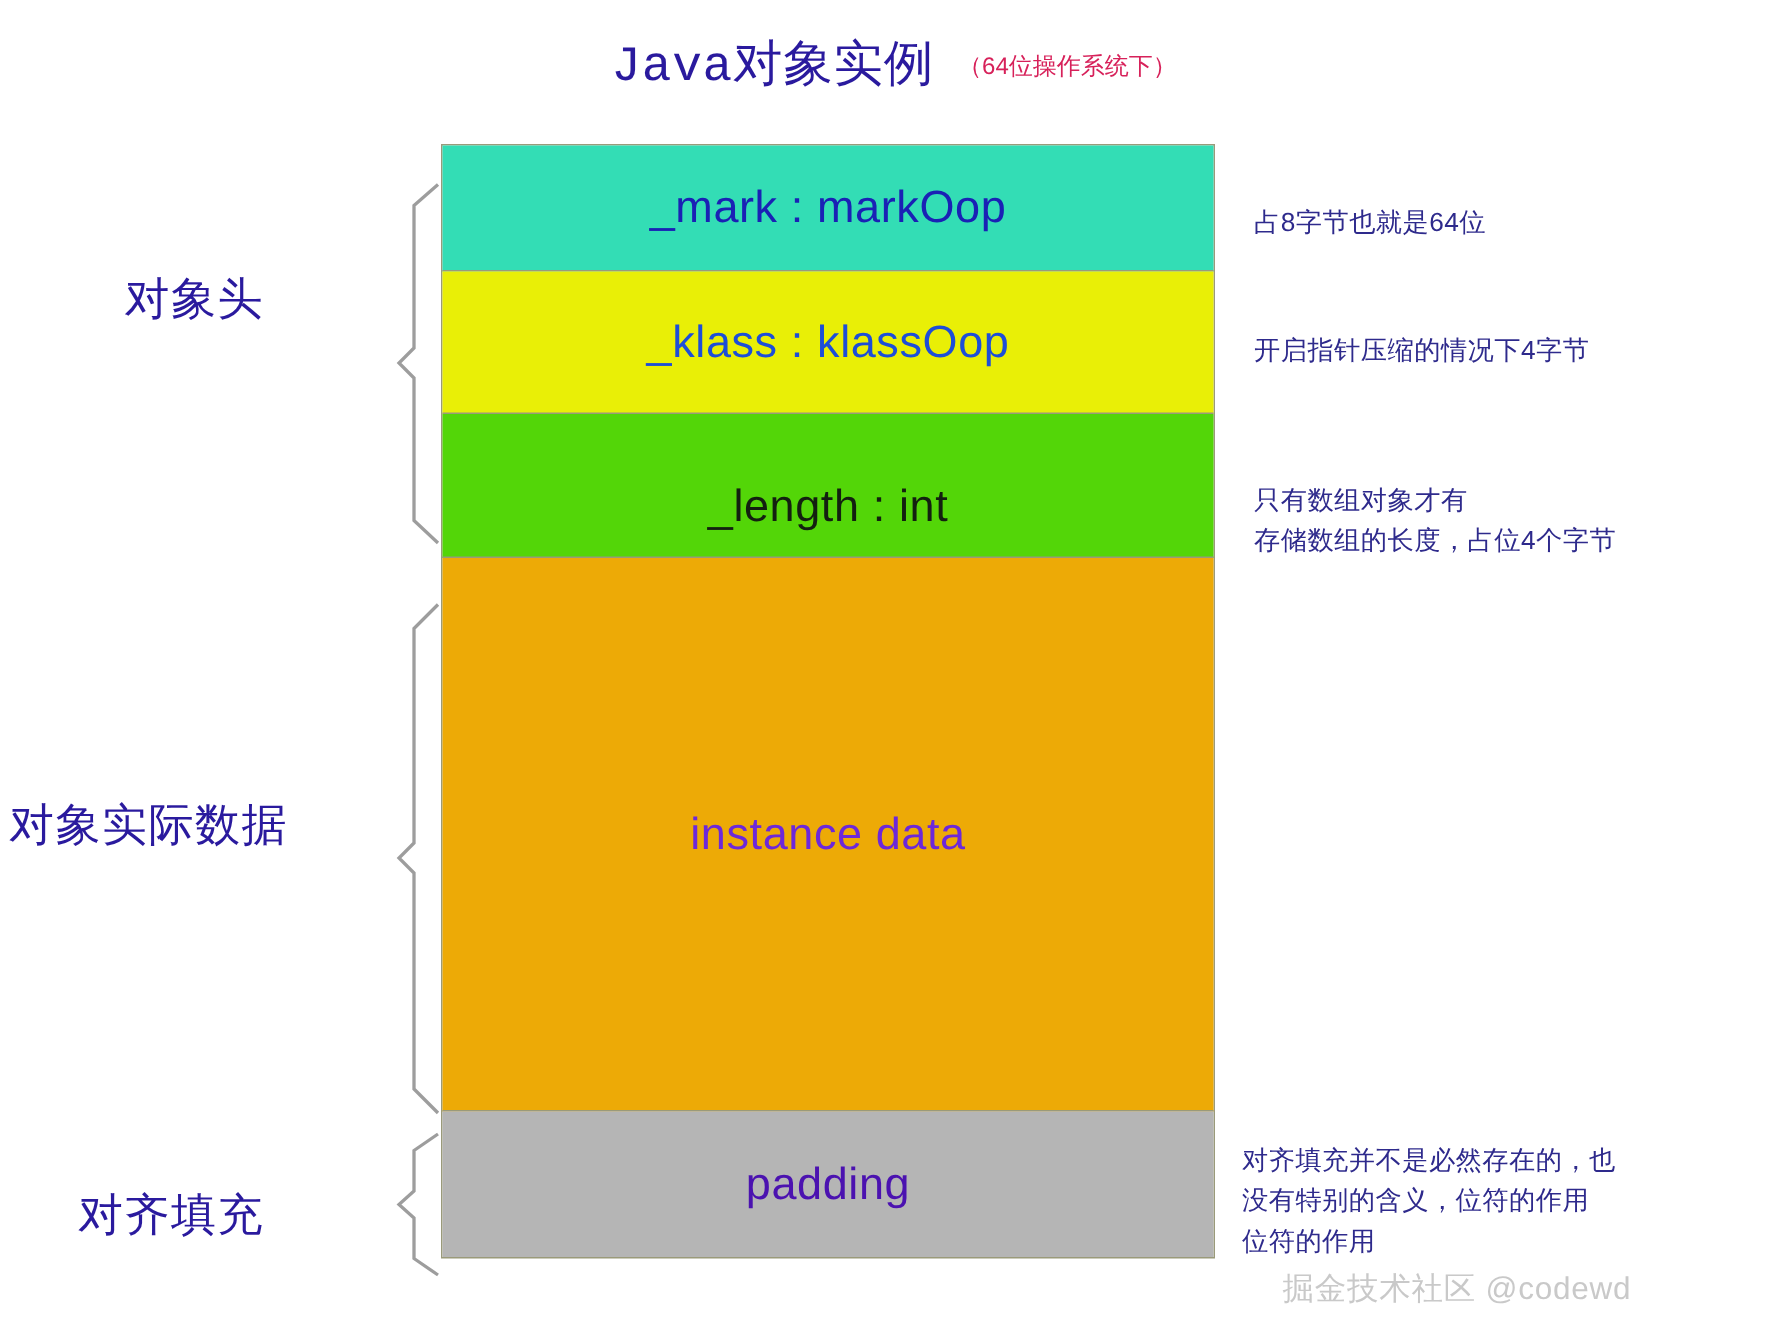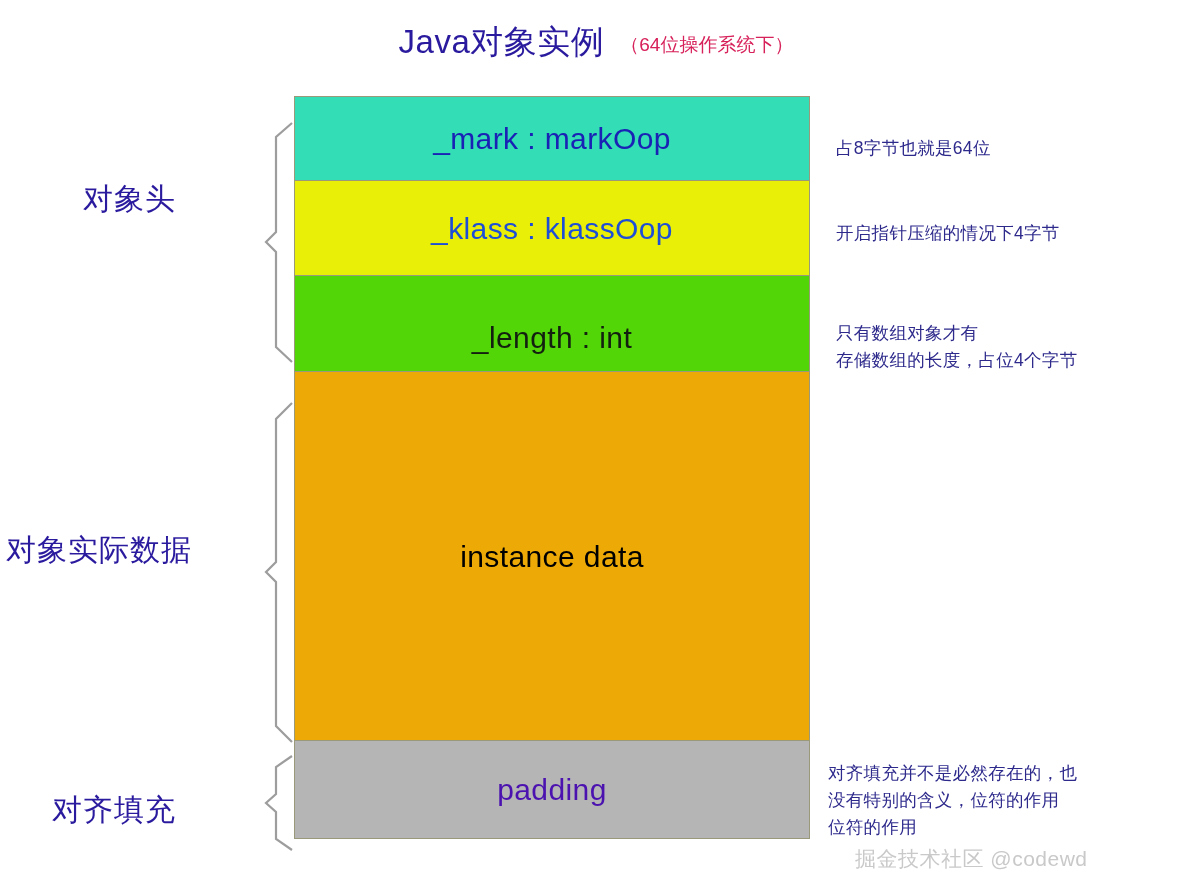--- a/index.html
+++ b/index.html
@@ -22,23 +22,24 @@
     left: 0; top: 20px;
     width: 1192px;
     text-align: center;
     white-space: nowrap;
   }
   #title-main {
     font-size: 33px;
     color: #2a1a9e;
     letter-spacing: 0.5px;
     vertical-align: middle;
+    font-family: Liberation Mono, monospace;
   }
   #title-note {
-    font-size: 19px;
+    font-size: 16px;
     color: #d7215a;
     margin-left: 16px;
     vertical-align: middle;
     position: relative;
     top: 2px;
   }
 
   
   #stack {
     position: absolute;
@@ -64,21 +65,21 @@
     line-height: 1.1;
   }
 
   .blk-mark   { height: 84px;  background: #33ddb5; }
   .blk-mark .block-label   { color: #1a21b5; }
   .blk-klass  { height: 95px;  background: #e9ef06; }
   .blk-klass .block-label  { color: #1d4ed8; }
   .blk-length { height: 96px;  background: #53d608; }
   .blk-length .block-label { color: #132010; margin-top: 28px; }
   .blk-inst   { height: 369px; background: #edaa06; }
-  .blk-inst .block-label   { color: #000000; }
+  .blk-inst .block-label   { color: #6d28d9; }
   .blk-pad    { height: 97px;  background: #b5b5b5; }
   .blk-pad .block-label    { color: #4b12b0; }
 
   
   .section-label {
     position: absolute;
     color: #2a1a9e;
     font-size: 30px;
     white-space: nowrap;
     letter-spacing: 1px;

